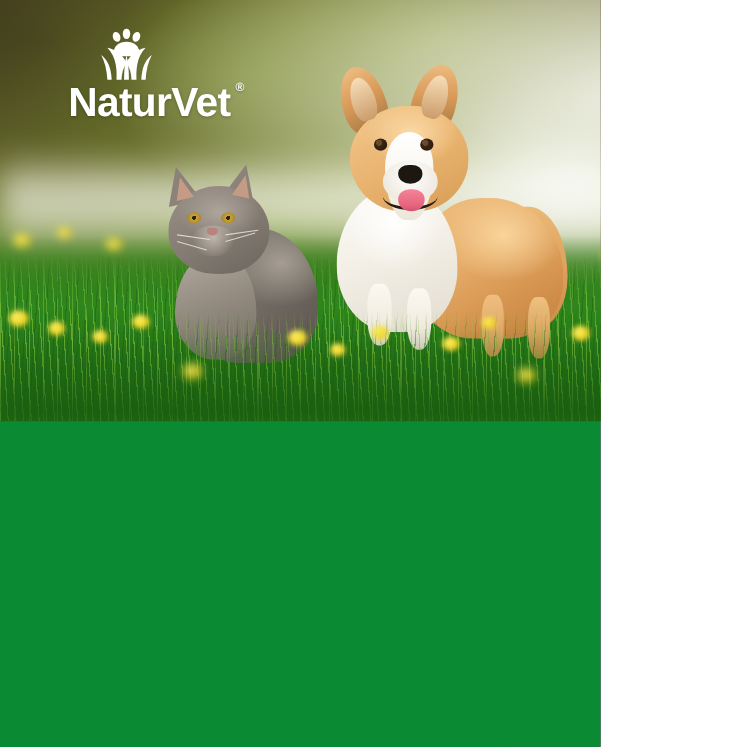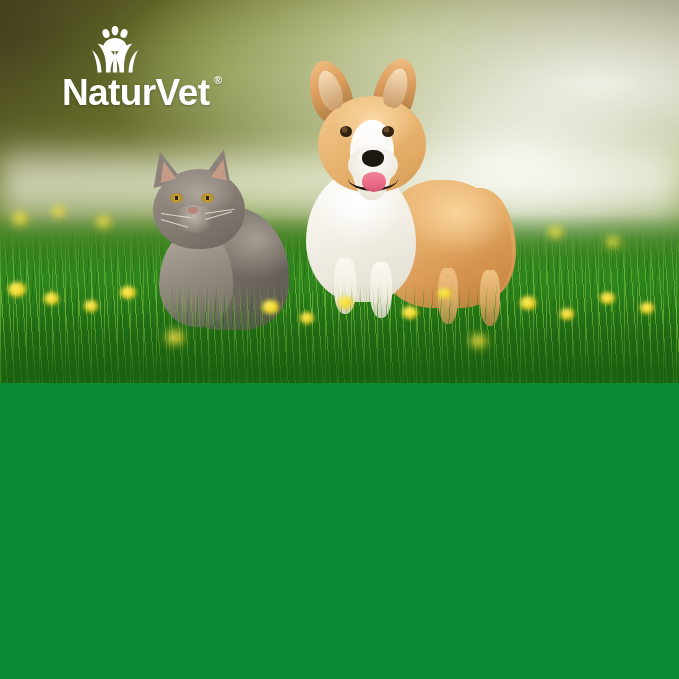--- a/index.html
+++ b/index.html
@@ -1,19 +1,19 @@
 <!DOCTYPE html>
 <html><head>
 <meta charset="utf-8">
 <style>
   html,body{margin:0;padding:0;background:#fff;}
   body{width:679px;height:679px;overflow:hidden;
        font-family:"Liberation Sans","DejaVu Sans",sans-serif;}
 
-  .card{position:relative;width:679px;height:679px;overflow:hidden;background:#701a75;}
+  .card{position:relative;width:546px;height:679px;overflow:hidden;background:#701a75;}
 
   
   .photo{position:absolute;left:0;top:0;width:679px;height:383px;overflow:hidden;
          background:#5c6b22;}
 
   
   .bg-foliage{position:absolute;inset:0;
     background:
       radial-gradient(140% 90% at 88% 22%, rgba(246,245,240,.95) 0%, rgba(238,237,230,.55) 26%, rgba(238,237,230,0) 52%),
       radial-gradient(70% 60% at 58% 10%, rgba(150,170,60,.75) 0%, rgba(120,140,45,0) 60%),

